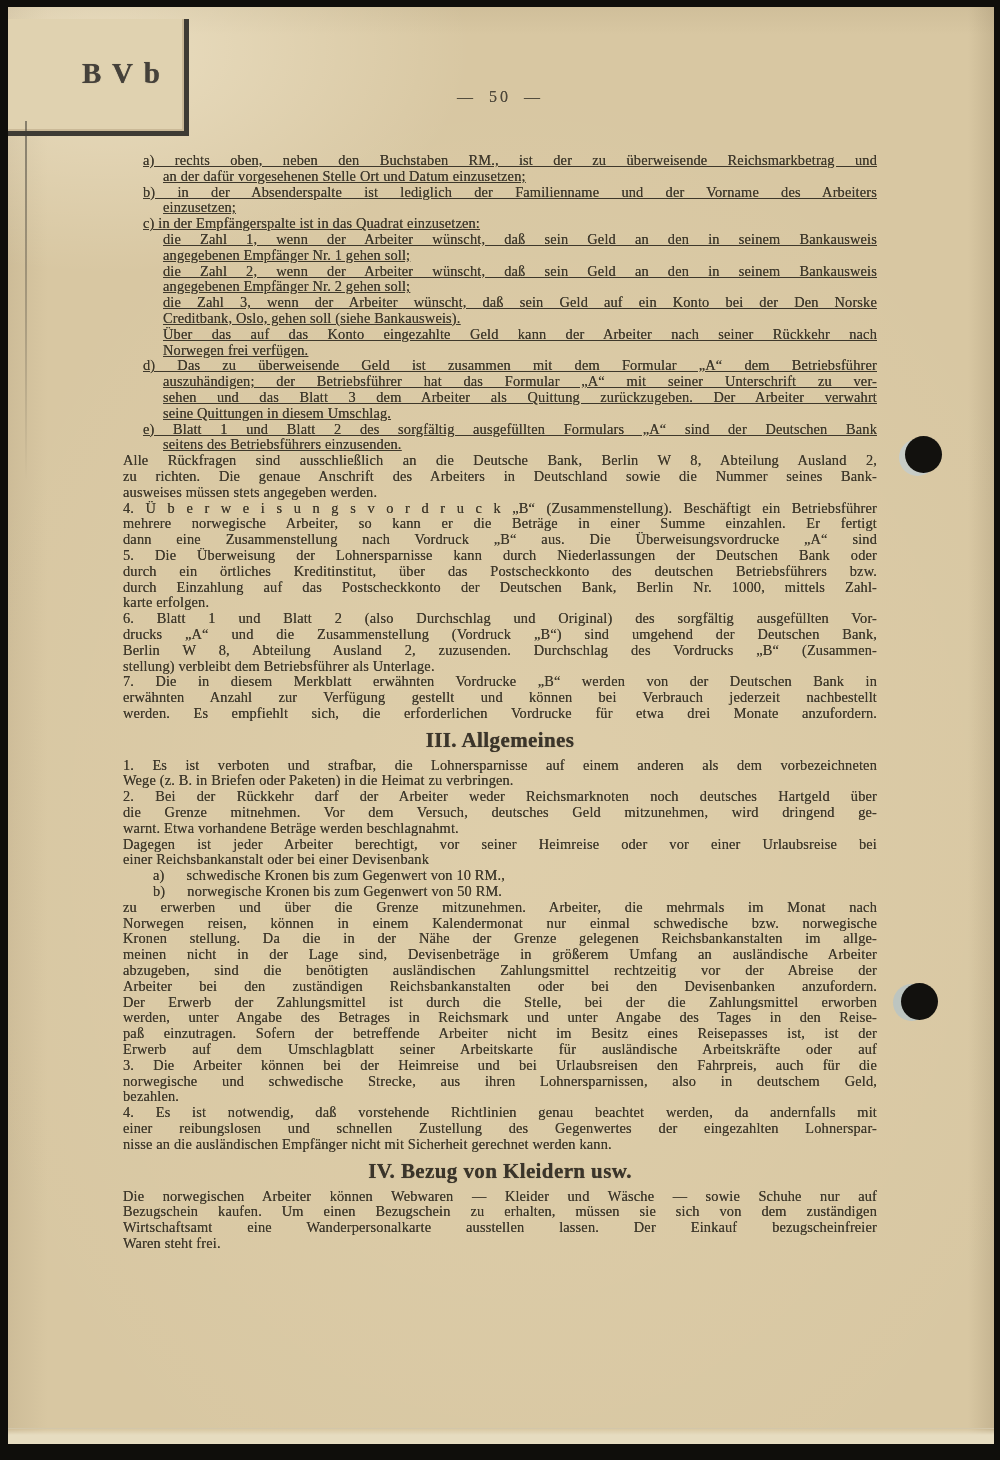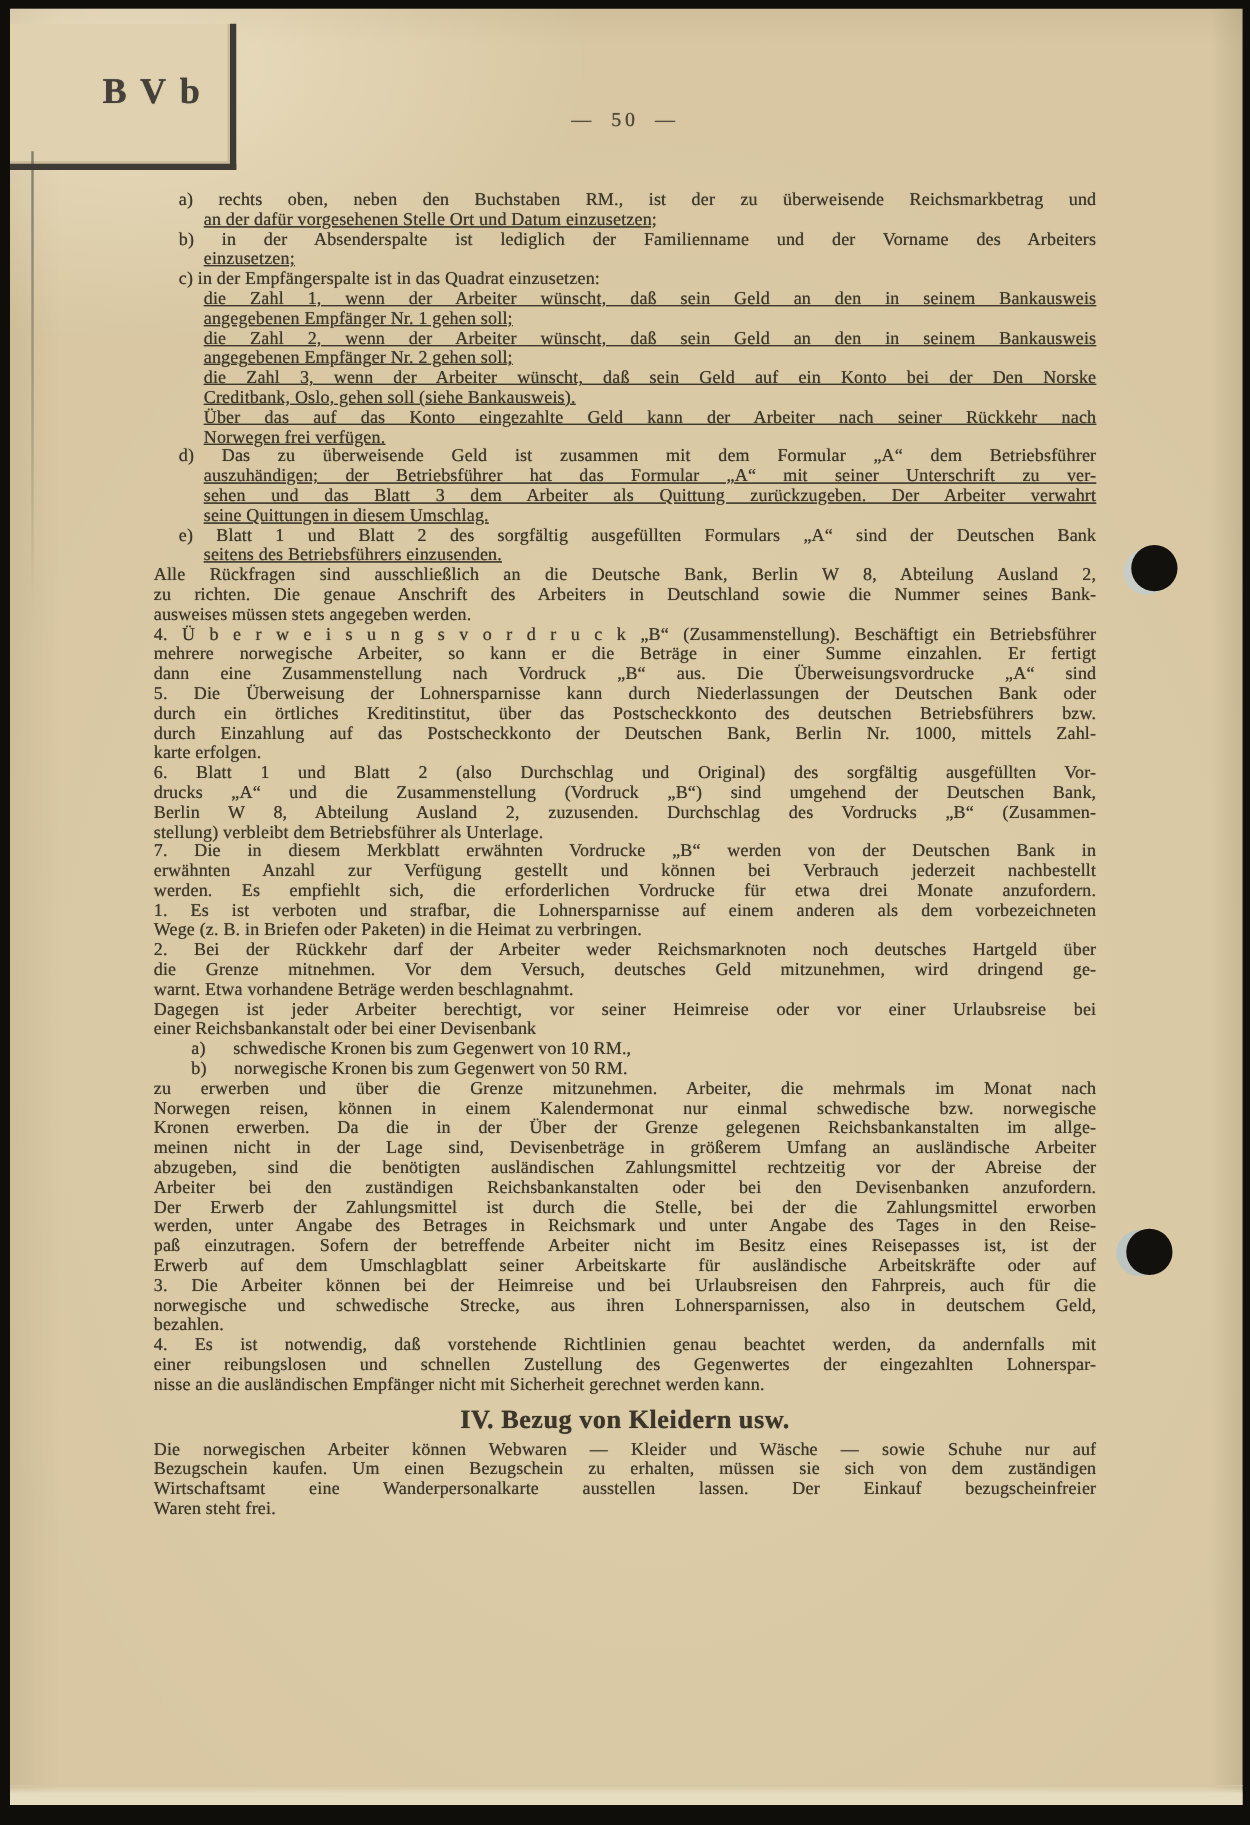--- a/index.html
+++ b/index.html
@@ -65,21 +65,21 @@
     text-shadow:0 0 0.6px rgba(62,56,43,0.85);
   }
   .line{
     font-size:14.4px;
     line-height:15.8px;
     height:15.8px;
     letter-spacing:0.15px;
     white-space:nowrap;
   }
   .just{ text-align:justify; text-align-last:justify; }
-  .ind-item{ padding-left:20px; }
+  .ind-item{ padding-left:20px;text-decoration:underline; }
   .ind-cont{ padding-left:40px;text-decoration:underline; }
   .ind-sub{ padding-left:30px; }
   .heading{
     font-size:21px;
     font-weight:bold;
     line-height:25px;
     text-align:center;
     margin:6px 0 5px 0;
     letter-spacing:0.4px;
     color:#3b352a;
@@ -133,32 +133,33 @@
       <div class="line just">durch ein örtliches Kreditinstitut, über das Postscheckkonto des deutschen Betriebsführers bzw.</div>
       <div class="line just">durch Einzahlung auf das Postscheckkonto der Deutschen Bank, Berlin Nr. 1000, mittels Zahl-</div>
       <div class="line">karte erfolgen.</div>
       <div class="line just">6. Blatt 1 und Blatt 2 (also Durchschlag und Original) des sorgfältig ausgefüllten Vor-</div>
       <div class="line just">drucks „A“ und die Zusammenstellung (Vordruck „B“) sind umgehend der Deutschen Bank,</div>
       <div class="line just">Berlin W 8, Abteilung Ausland 2, zuzusenden. Durchschlag des Vordrucks „B“ (Zusammen-</div>
       <div class="line">stellung) verbleibt dem Betriebsführer als Unterlage.</div>
       <div class="line just">7. Die in diesem Merkblatt erwähnten Vordrucke „B“ werden von der Deutschen Bank in</div>
       <div class="line just">erwähnten Anzahl zur Verfügung gestellt und können bei Verbrauch jederzeit nachbestellt</div>
       <div class="line just">werden. Es empfiehlt sich, die erforderlichen Vordrucke für etwa drei Monate anzufordern.</div>
+      <div class="heading">III. Allgemeines</div>
       <div class="line just">1. Es ist verboten und strafbar, die Lohnersparnisse auf einem anderen als dem vorbezeichneten</div>
       <div class="line">Wege (z. B. in Briefen oder Paketen) in die Heimat zu verbringen.</div>
       <div class="line just">2. Bei der Rückkehr darf der Arbeiter weder Reichsmarknoten noch deutsches Hartgeld über</div>
       <div class="line just">die Grenze mitnehmen. Vor dem Versuch, deutsches Geld mitzunehmen, wird dringend ge-</div>
       <div class="line">warnt. Etwa vorhandene Beträge werden beschlagnahmt.</div>
       <div class="line just">Dagegen ist jeder Arbeiter berechtigt, vor seiner Heimreise oder vor einer Urlaubsreise bei</div>
       <div class="line">einer Reichsbankanstalt oder bei einer Devisenbank</div>
       <div class="line ind-sub">a)   schwedische Kronen bis zum Gegenwert von 10 RM.,</div>
       <div class="line ind-sub">b)   norwegische Kronen bis zum Gegenwert von 50 RM.</div>
       <div class="line just">zu erwerben und über die Grenze mitzunehmen. Arbeiter, die mehrmals im Monat nach</div>
       <div class="line just">Norwegen reisen, können in einem Kalendermonat nur einmal schwedische bzw. norwegische</div>
-      <div class="line just">Kronen erwerben. Da die in der Über der Grenze gelegenen Reichsbankanstalten im allge-</div>
+      <div class="line just">Kronen stellung. Da die in der Nähe der Grenze gelegenen Reichsbankanstalten im allge-</div>
       <div class="line just">meinen nicht in der Lage sind, Devisenbeträge in größerem Umfang an ausländische Arbeiter</div>
       <div class="line just">abzugeben, sind die benötigten ausländischen Zahlungsmittel rechtzeitig vor der Abreise der</div>
       <div class="line just">Arbeiter bei den zuständigen Reichsbankanstalten oder bei den Devisenbanken anzufordern.</div>
       <div class="line just">Der Erwerb der Zahlungsmittel ist durch die Stelle, bei der die Zahlungsmittel erworben</div>
       <div class="line just">werden, unter Angabe des Betrages in Reichsmark und unter Angabe des Tages in den Reise-</div>
       <div class="line just">paß einzutragen. Sofern der betreffende Arbeiter nicht im Besitz eines Reisepasses ist, ist der</div>
       <div class="line just">Erwerb auf dem Umschlagblatt seiner Arbeitskarte für ausländische Arbeitskräfte oder auf</div>
       <div class="line just">3. Die Arbeiter können bei der Heimreise und bei Urlaubsreisen den Fahrpreis, auch für die</div>
       <div class="line just">norwegische und schwedische Strecke, aus ihren Lohnersparnissen, also in deutschem Geld,</div>
       <div class="line">bezahlen.</div>

